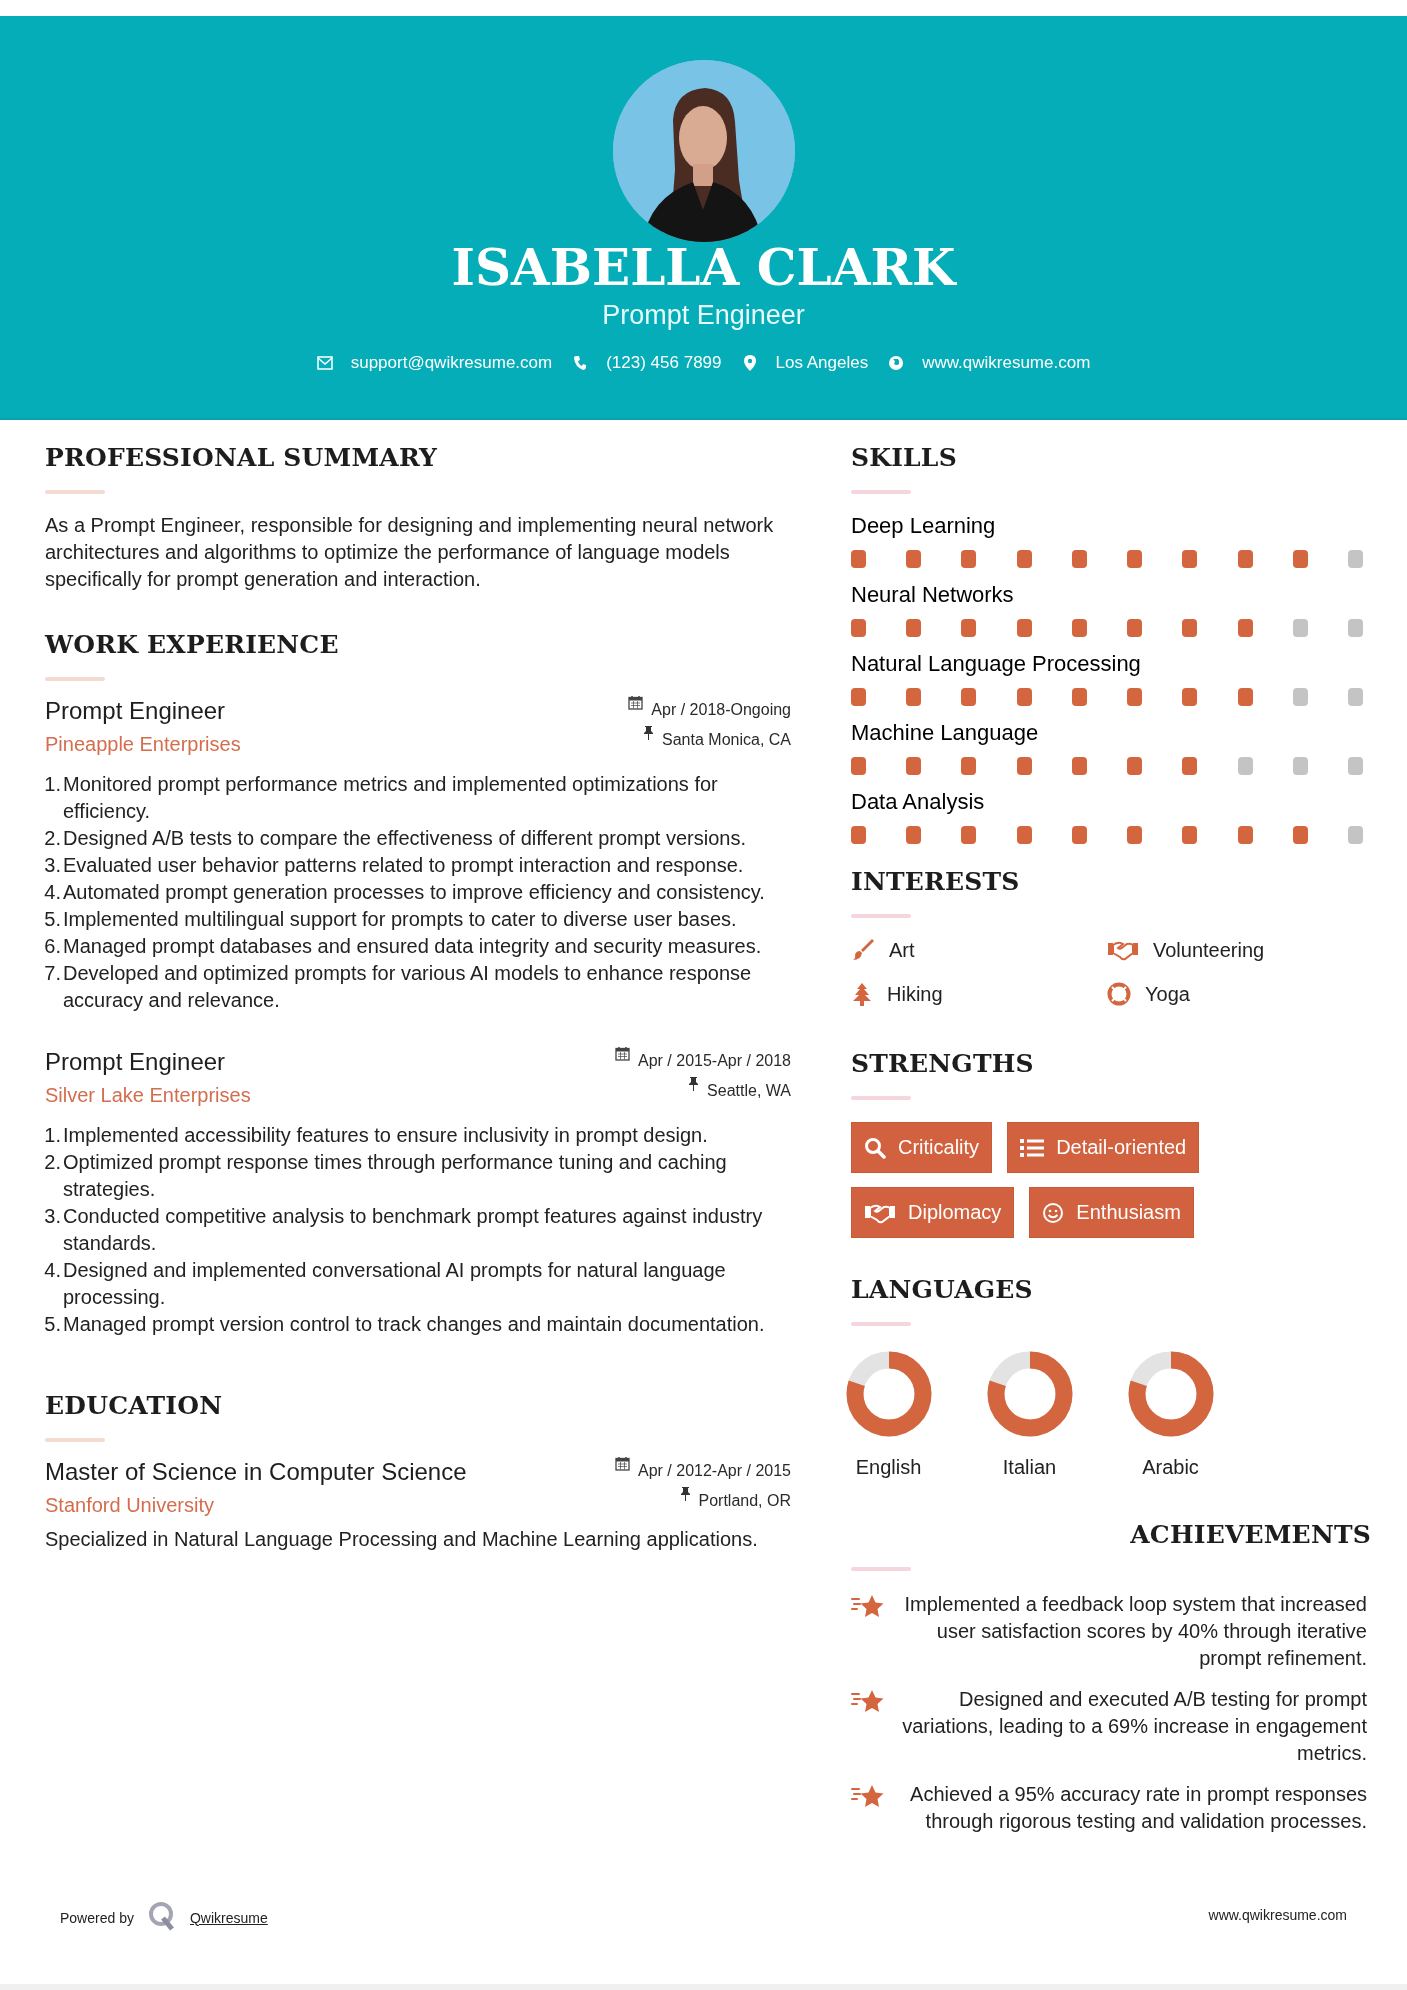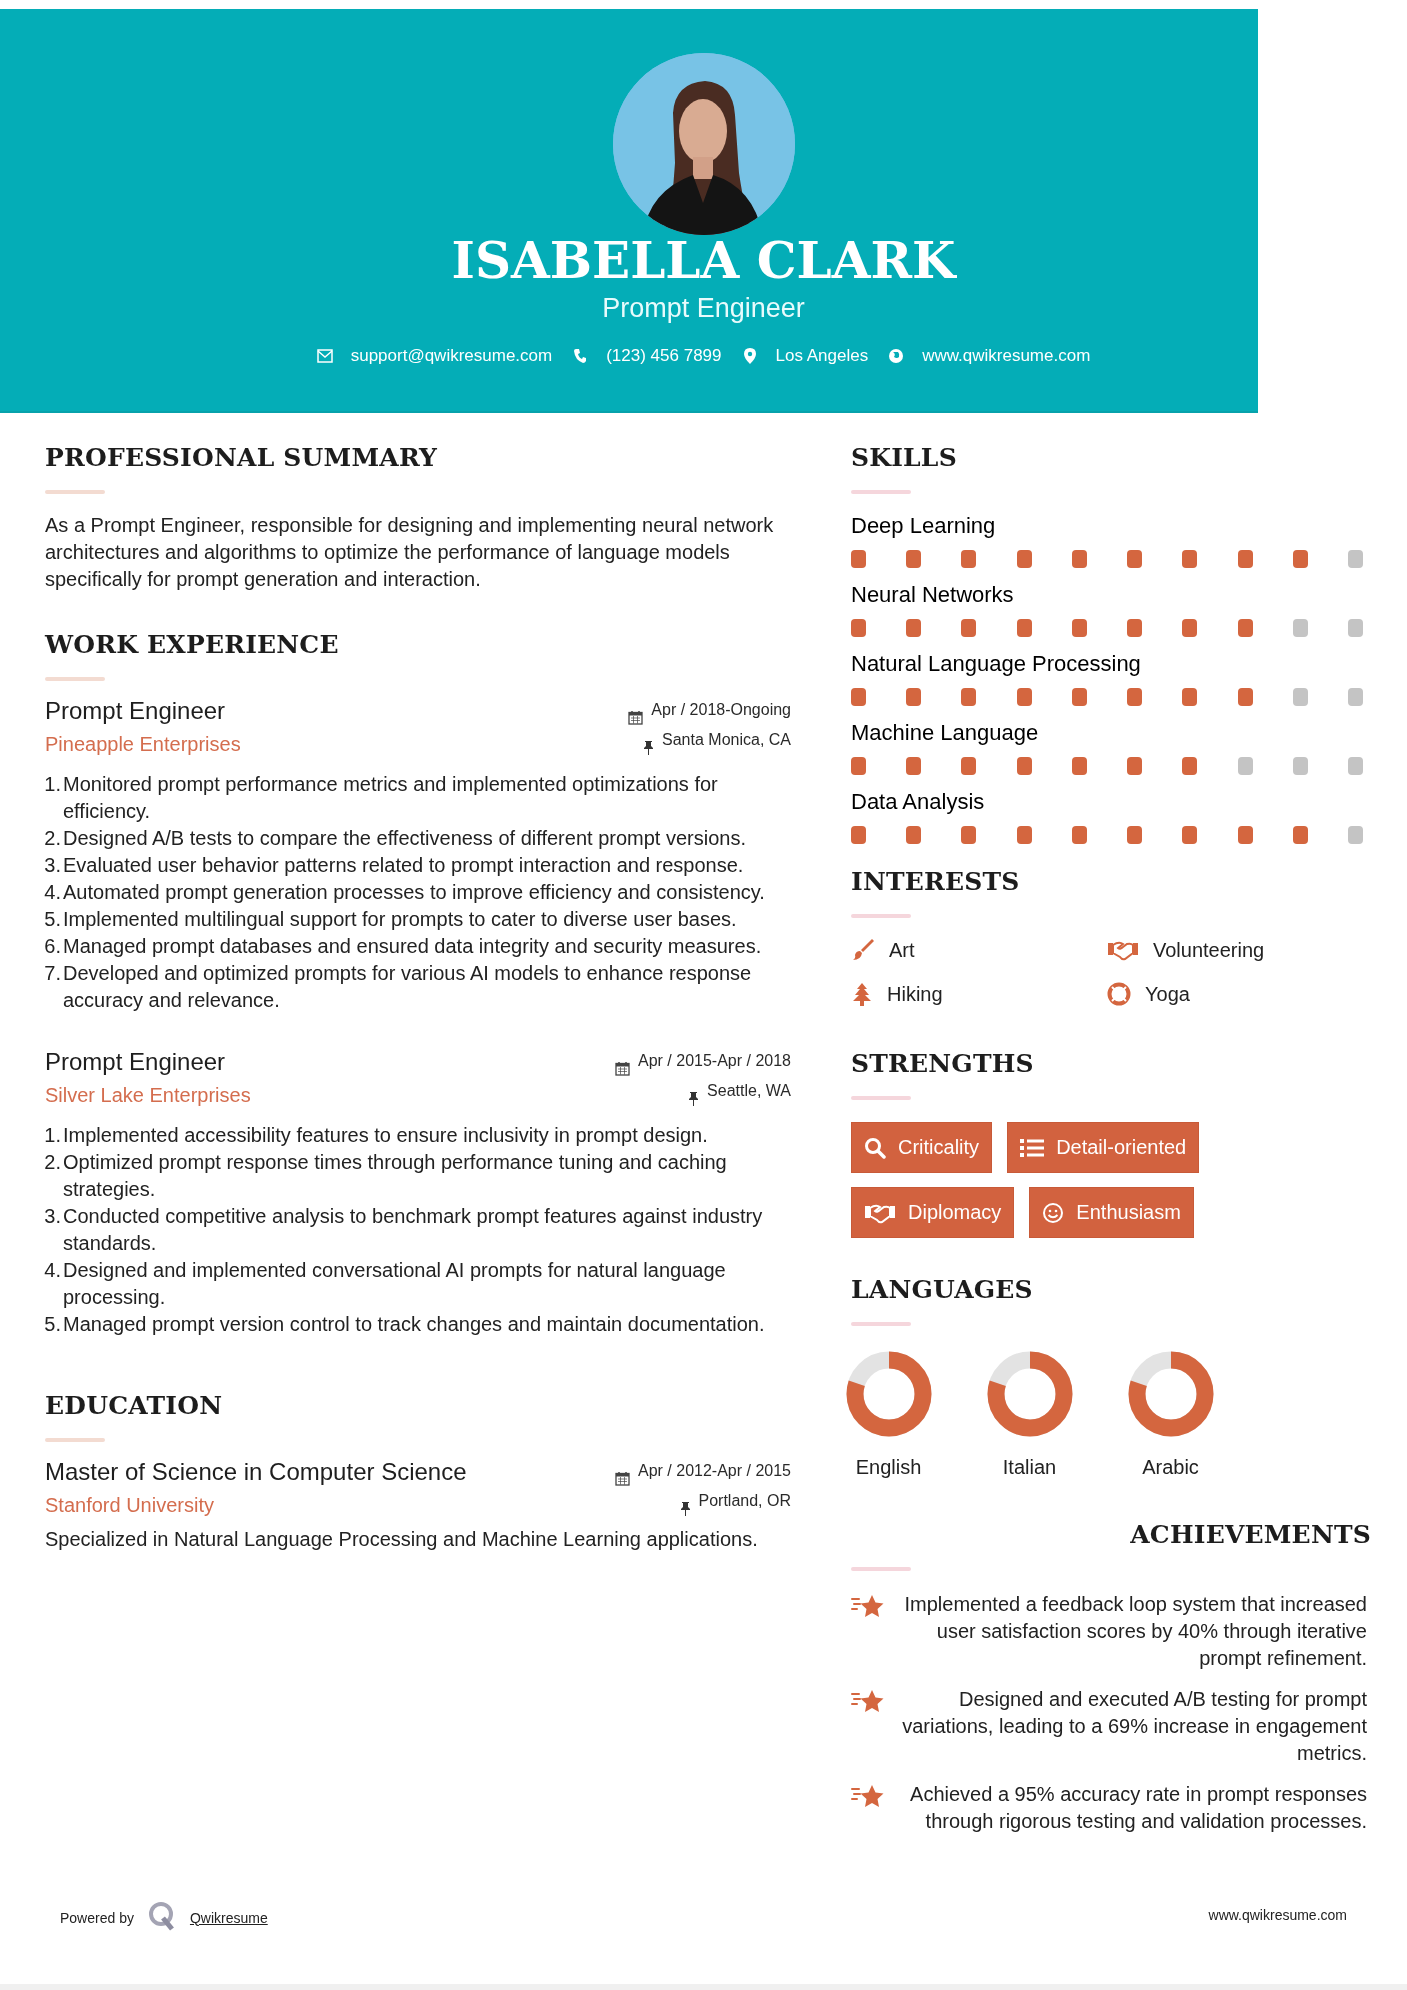--- a/index.html
+++ b/index.html
@@ -1,19 +1,19 @@
 <!DOCTYPE html>
 <html><head>
 <meta charset="utf-8">
 <style>
   * { box-sizing: border-box; margin: 0; padding: 0; }
   html, body { width: 1407px; height: 1990px; background: #ffffff; overflow: hidden; }
   body { font-family: "Liberation Sans", "DejaVu Sans", sans-serif; color: #222; position: relative; }
 
-  .header { position: absolute; left: 0; top: 9px; width: 1258px; height: 404px; background: #04adb7; border-bottom: 2px solid #07a2ab; }
+  .header { position: absolute; left: 0; top: 16px; width: 1407px; height: 404px; background: #04adb7; border-bottom: 2px solid #07a2ab; }
   .avatar { position: absolute; left: 613px; top: 44px; width: 182px; height: 182px; border-radius: 50%; background: #78c3e6; overflow: hidden; }
   .avatar svg { display: block; }
   .name { position: absolute; left: 0; width: 1407px; top: 222px; text-align: center; color: #fff; font-family: "DejaVu Serif", "Liberation Serif", serif; font-weight: bold; font-size: 50px; letter-spacing: 0px; }
   .role { position: absolute; left: 0; width: 1407px; top: 284px; text-align: center; color: #e8fbfc; font-size: 27px; }
   .contacts { position: absolute; left: 0; width: 1407px; top: 337px; display: flex; justify-content: center; align-items: center; color: #fff; font-size: 17px; }
   .contacts .ci { display: flex; align-items: center; margin: 0 10px; }
   .contacts .ico { width: 16px; height: 16px; margin-right: 18px; display: inline-flex; align-items: center; justify-content: center; }
 
   .col-left { position: absolute; left: 45px; top: 440px; width: 746px; }
   .col-right { position: absolute; left: 851px; top: 440px; width: 520px; }
@@ -22,21 +22,21 @@
   .sec-rule { width: 60px; height: 4px; background: #f3dbd1; margin-top: 14px; margin-bottom: 18px; border-radius: 2px; }
   .right-rule { background: #f5d6dc; }
 
   .body-text { font-size: 20px; line-height: 27px; color: #222; }
 
   .job { margin-top: 0; }
   .job-head { display: flex; justify-content: space-between; align-items: flex-start; }
   .job-title { font-size: 24px; line-height: 32px; color: #1e1e1e; }
   .job-company { font-size: 20px; line-height: 30px; color: #d46d4e; margin-top: 2px; }
   .job-meta { text-align: right; font-size: 16px; color: #2a2a2a; }
-  .job-meta .m { display: flex; justify-content: flex-end; align-items: flex-end; line-height: 30px; }
+  .job-meta .m { display: flex; justify-content: flex-end; align-items: flex-start; line-height: 30px; }
   .job-meta .m svg { margin-right: 8px; }
   .bullets { list-style: none; margin-top: 12px; }
   .bullets li { position: relative; padding-left: 18px; font-size: 20px; line-height: 27px; color: #222; }
   .bullets li .num { position: absolute; left: -10px; top: 0; width: 26px; text-align: right; }
 
   
   .skill { margin-bottom: 13px; }
   .skill-label { font-size: 22px; line-height: 28px; color: #000000; }
   .dots { display: flex; justify-content: space-between; margin-top: 10px; width: 512px; }
   .dot { width: 15px; height: 18px; border-radius: 4px; background: #d4663f; }

